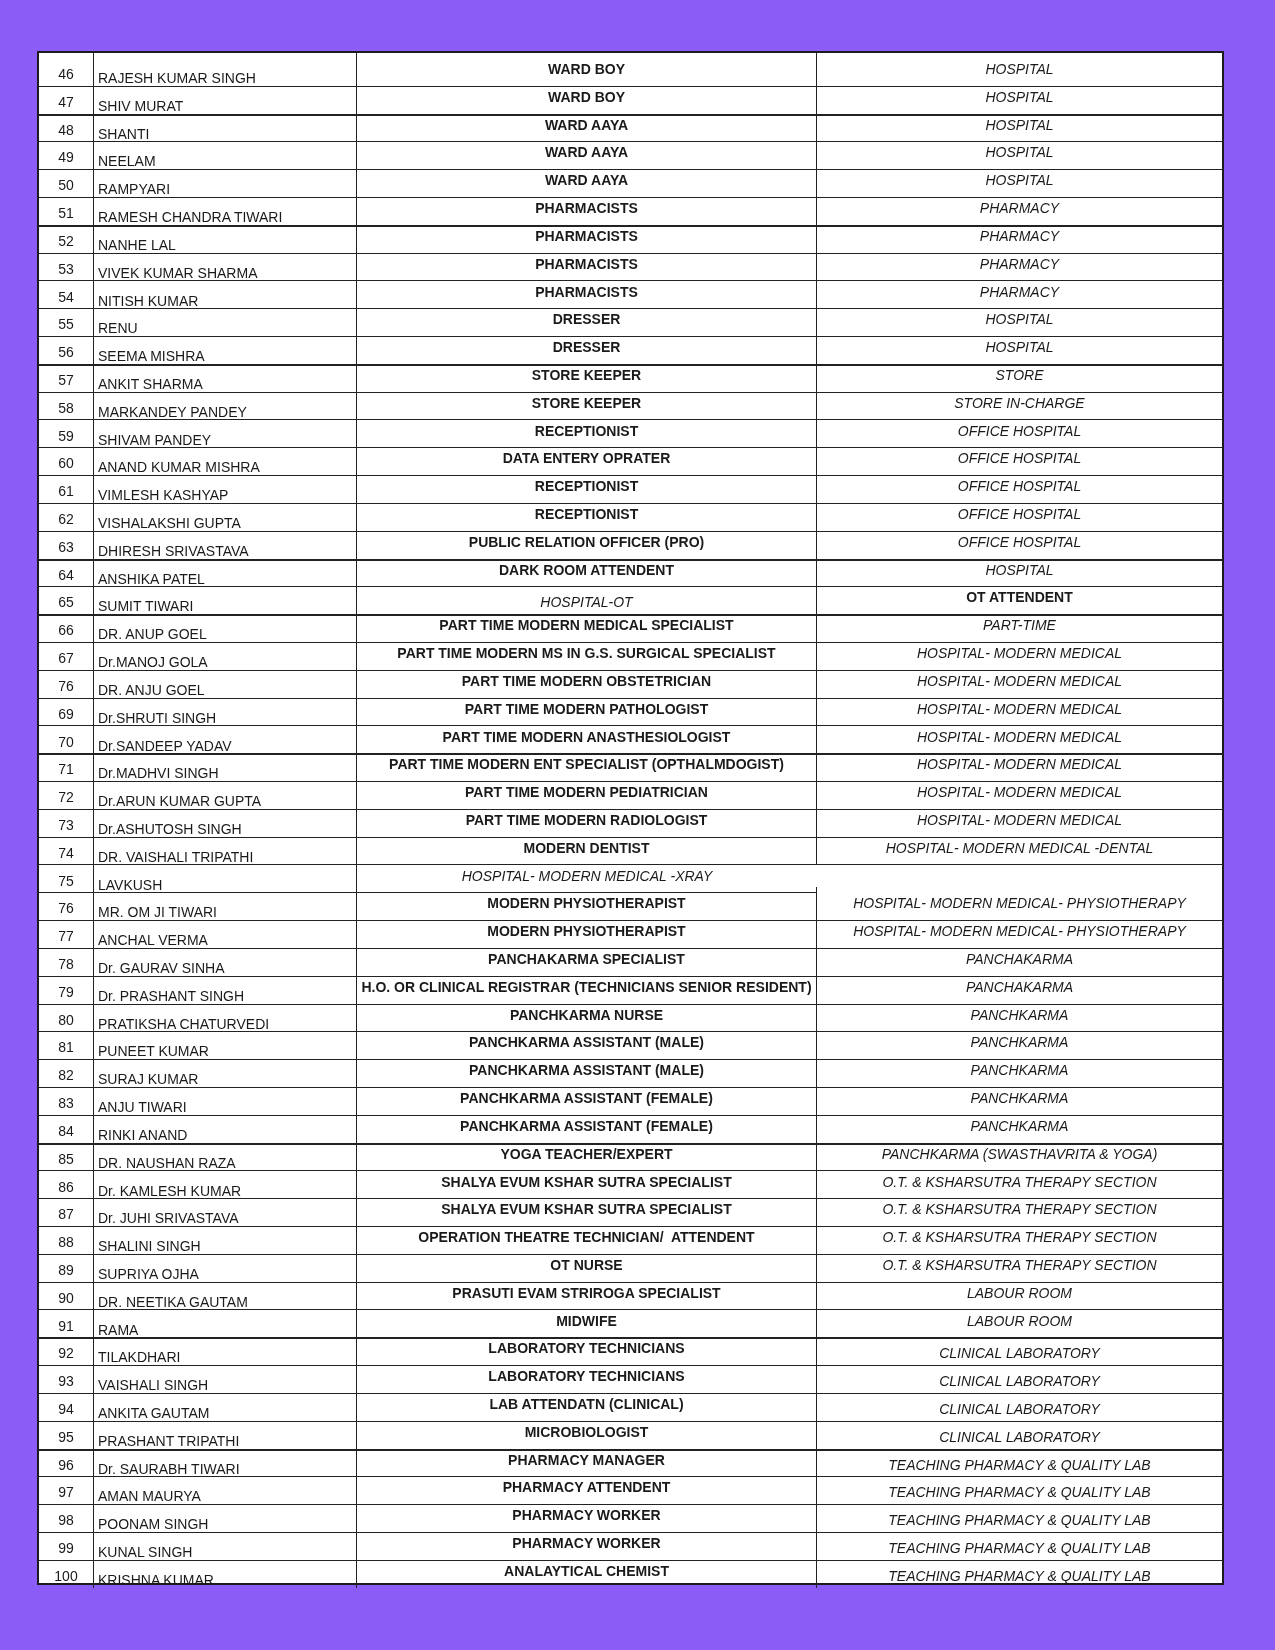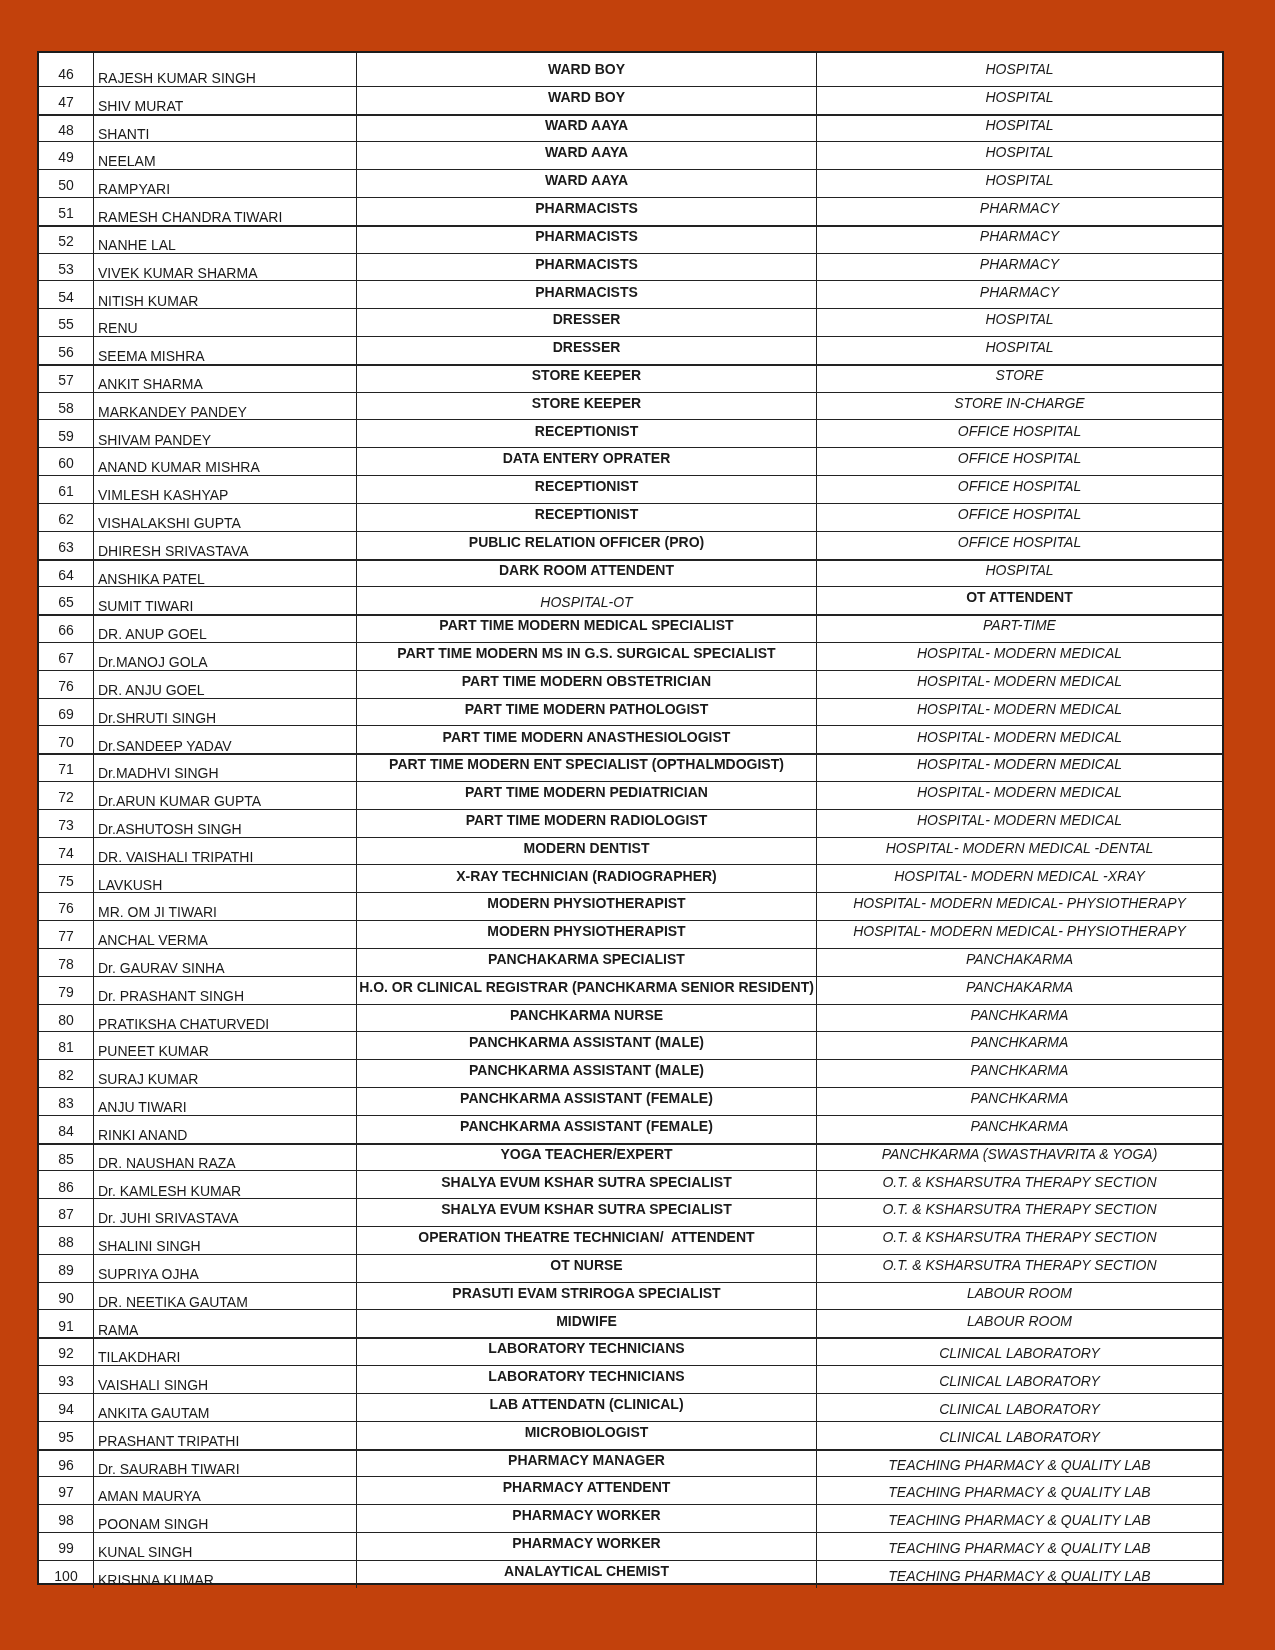--- a/index.html
+++ b/index.html
@@ -12,21 +12,21 @@
     height: 1650px;
     position: relative;
     overflow: hidden;
     font-family: "Liberation Sans", "DejaVu Sans", sans-serif;
     color: #1a1a1a;
     -webkit-font-smoothing: antialiased;
   }
   .page {
     position: absolute;
     inset: 0;
-    background: #c2410c;
+    background: #8b5cf6;
   }
   .staff-table {
     position: absolute;
     left: 37px;
     top: 51px;
     width: 1187px;
     height: 1534px;
     border: 2.5px solid #1c1c1c;
     display: flex;
     flex-direction: column;
@@ -255,21 +255,20 @@
       </div>
       <div class="trow">
         <div class="cell c-no">74</div>
         <div class="cell c-name">DR. VAISHALI TRIPATHI</div>
         <div class="cell c-pos">MODERN DENTIST</div>
         <div class="cell c-dept">HOSPITAL- MODERN MEDICAL -DENTAL</div>
       </div>
       <div class="trow">
         <div class="cell c-no">75</div>
         <div class="cell c-name">LAVKUSH</div>
-        <div class="cell c-pos">X-RAY TECHNICIAN (RADIOGRAPHER)</div>
         <div class="cell c-dept">HOSPITAL- MODERN MEDICAL -XRAY</div>
       </div>
       <div class="trow">
         <div class="cell c-no">76</div>
         <div class="cell c-name">MR. OM JI TIWARI</div>
         <div class="cell c-pos">MODERN PHYSIOTHERAPIST</div>
         <div class="cell c-dept">HOSPITAL- MODERN MEDICAL- PHYSIOTHERAPY</div>
       </div>
       <div class="trow">
         <div class="cell c-no">77</div>
@@ -279,21 +278,21 @@
       </div>
       <div class="trow">
         <div class="cell c-no">78</div>
         <div class="cell c-name">Dr. GAURAV SINHA</div>
         <div class="cell c-pos">PANCHAKARMA SPECIALIST</div>
         <div class="cell c-dept">PANCHAKARMA</div>
       </div>
       <div class="trow">
         <div class="cell c-no">79</div>
         <div class="cell c-name">Dr. PRASHANT SINGH</div>
-        <div class="cell c-pos">H.O. OR CLINICAL REGISTRAR (PANCHKARMA SENIOR RESIDENT)</div>
+        <div class="cell c-pos">H.O. OR CLINICAL REGISTRAR (TECHNICIANS SENIOR RESIDENT)</div>
         <div class="cell c-dept">PANCHAKARMA</div>
       </div>
       <div class="trow">
         <div class="cell c-no">80</div>
         <div class="cell c-name">PRATIKSHA CHATURVEDI</div>
         <div class="cell c-pos">PANCHKARMA NURSE</div>
         <div class="cell c-dept">PANCHKARMA</div>
       </div>
       <div class="trow">
         <div class="cell c-no">81</div>

